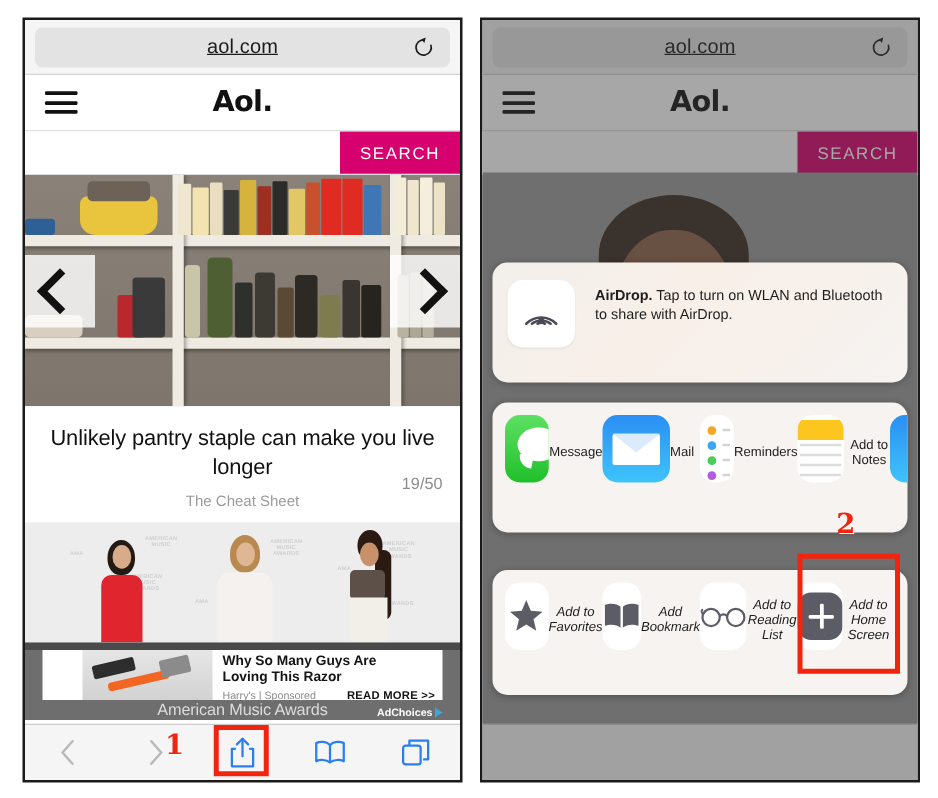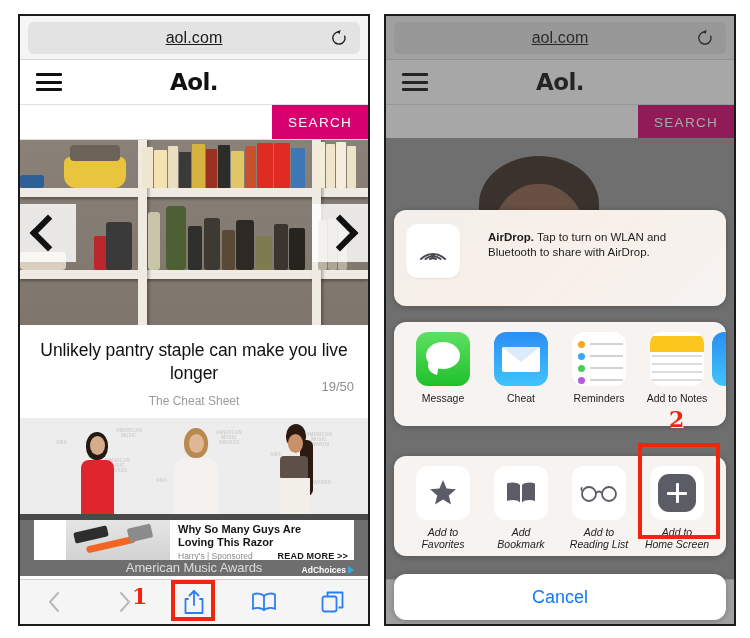--- a/index.html
+++ b/index.html
@@ -161,27 +161,27 @@
     box-shadow:0 1px 6px rgba(0,0,0,.25);
   }
   #airdrop-panel{top:194px;height:96px;
     background:linear-gradient(135deg,#f3efec 0%,#f8efe8 45%,#f6f3f1 100%);}
   .adrow{display:flex;align-items:flex-start;padding:14px 12px;}
   .adicon{
     width:54px;height:54px;border-radius:12px;background:#fff;
     display:flex;align-items:center;justify-content:center;flex:0 0 54px;
     box-shadow:0 1px 2px rgba(0,0,0,.06);
   }
-  .adcopy{margin-left:28px;font-size:11.5px;line-height:15px;color:#1d1d1d;padding-top:6px;}
+  .adcopy{margin-left:16px;font-size:11.5px;line-height:15px;color:#1d1d1d;padding-top:6px;}
   .adcopy b{font-weight:bold;}
 
   #apps-panel{top:306px;height:104px;background:#f6f3f1;}
   #actions-panel{top:440px;height:100px;background:#f6f3f1;font-style:italic;}
   .tilerow{display:flex;padding:10px 4px 0 10px;}
-  .tile{width:78px;flex:0 0 78px;display:flex;flex-direction:column;align-items:center;}
+  .tile{width:78px;flex:0 0 78px;display:flex;flex-direction:row;align-items:center;}
   .tileicon{width:54px;height:54px;border-radius:12px;position:relative;overflow:hidden;}
   .tilelabel{margin-top:6px;font-size:10.5px;color:#1d1d1d;text-align:center;line-height:12px;}
 
   
   .ic-message{background:linear-gradient(180deg,#5ee062,#1fc02b);}
   .bubble{position:absolute;left:10px;top:10px;width:34px;height:27px;background:#fff;border-radius:50%;}
   .bubtail{position:absolute;left:11px;top:32px;width:11px;height:10px;background:#fff;border-radius:0 0 0 10px;transform:rotate(10deg);}
   .ic-mail{background:linear-gradient(180deg,#2b8ef4,#3fc4fb);}
   .envelope{position:absolute;left:8px;top:15px;width:38px;height:25px;background:#fff;border-radius:2px;}
   .envflap{position:absolute;left:8px;top:15px;width:0;height:0;border-left:19px solid transparent;border-right:19px solid transparent;border-top:15px solid #dcebfb;}
@@ -456,21 +456,21 @@
             <span class="bubble"></span>
               <span class="bubtail"></span>
           </div>
           <div class="tilelabel">Message</div>
         </div>
         <div class="tile">
           <div class="tileicon ic-mail">
             <span class="envelope"></span>
               <span class="envflap"></span>
           </div>
-          <div class="tilelabel">Cheat</div>
+          <div class="tilelabel">Mail</div>
         </div>
         <div class="tile">
           <div class="tileicon ic-reminders">
             <span class="rdot" style="top:9px;background:#f5a623;"></span>
               <span class="rline" style="top:11px;"></span>
             <span class="rdot" style="top:21px;background:#3aa8f0;"></span>
               <span class="rline" style="top:23px;"></span>
             <span class="rdot" style="top:33px;background:#4ccc5a;"></span>
               <span class="rline" style="top:35px;"></span>
             <span class="rdot" style="top:45px;background:#b15ce0;"></span>
@@ -532,21 +532,18 @@
           <div class="tileicon ic-action">
             <span class="ic-plus"></span>
           </div>
           <div class="tilelabel">
             <span>Add to</span><br><span>Home Screen</span>
           </div>
         </div>
       </div>
     </div>
 
-    <div class="sheet" id="cancel-panel">
-      <span class="cancel-label">Cancel</span>
-    </div>
   </div>
 
   <span class="rednum" style="left:669px;top:406px;">2</span>
   <div class="redbox" style="left:638px;top:443px;width:82px;height:96px;"></div>
 
 </div>
 
 </body></html>

